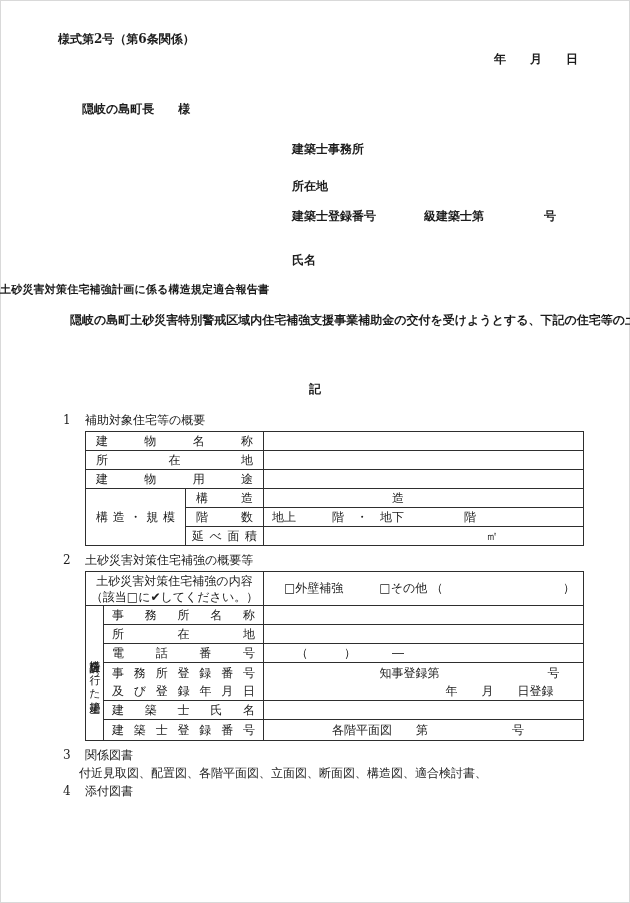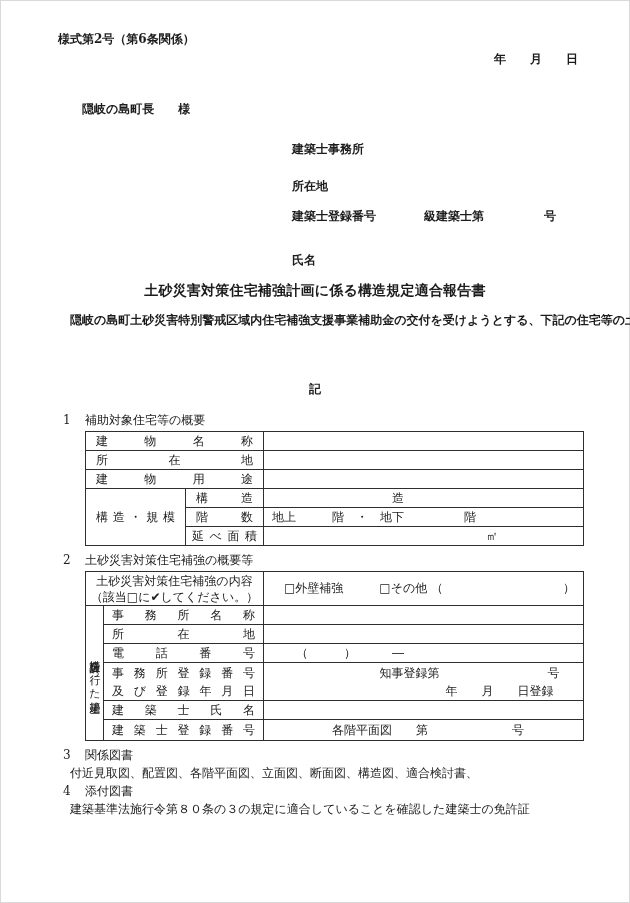--- a/index.html
+++ b/index.html
@@ -10,28 +10,28 @@
     box-shadow:inset 0 0 0 1px #d9d9d9;
   }
   .abs{position:absolute;white-space:pre;font-weight:bold;}
   .form-number{left:58px;top:31px;}
   .date-line{right:52px;top:51px;}
   .recipient{left:74px;top:101px;margin-left:8px;}
   .sender-office{left:292px;top:141px;text-align:center;}
   .sender-address{left:292px;top:178px;}
   .sender-reg{left:292px;top:208px;}
   .sender-name{left:292px;top:245px;margin-top:7px;}
-  .doc-title{left:0;top:282px;width:630px;text-align:center;font-size:14px;letter-spacing:0.2px;white-space:pre;}
+  .doc-title{left:0;top:282px;width:630px;text-align:left;font-size:11px;letter-spacing:0.2px;white-space:pre;}
   .body-par{left:58px;top:311px;width:528px;line-height:18.5px;text-align:justify;}
   .ki{left:0;top:381px;width:630px;text-align:center;white-space:pre;}
 
   .content{position:absolute;left:58px;top:407px;width:534px;}
   .sec-head{display:flex;line-height:18px;}
   .sec-num{width:27px;box-sizing:border-box;padding-left:5px;}
-  .sec-body-line{margin-left:12px;line-height:18px;white-space:pre;}
+  .sec-body-line{margin-left:21px;line-height:18px;white-space:pre;}
 
   table{border-collapse:collapse;table-layout:fixed;margin:2px 0 0 27px;}
   td{border:1px solid #2e2e2e;font-size:12px;padding:0;vertical-align:middle;overflow:hidden;margin-top:28px;}
   .t1 tr{height:19px;}
   .t2 .r-head{height:34px;}
   .t2 .r-std{height:19px;}
   .t2 .r-dbl{height:38px;}
   .t2 .r-last{height:21px;}
   .jcell{text-align:justify;text-align-last:justify;padding:0 10px;}
   .jline{text-align:justify;text-align-last:justify;padding:0 8px;line-height:18px;}
@@ -166,16 +166,15 @@
     <div class="sec-head mt5">
       <span class="sec-num">3</span>
       <span>関係図書</span>
     </div>
     <div class="sec-body-line">付近見取図、配置図、各階平面図、立面図、断面図、構造図、適合検討書、</div>
 
     <div class="sec-head">
       <span class="sec-num">4</span>
       <span>添付図書</span>
     </div>
-    <div class="sec-body-line">建築基準法施行令第８０条の３の規定に適合していることを確認した建築士の免許証</div>
 
   </div>
 </div>
 
 </body></html>

